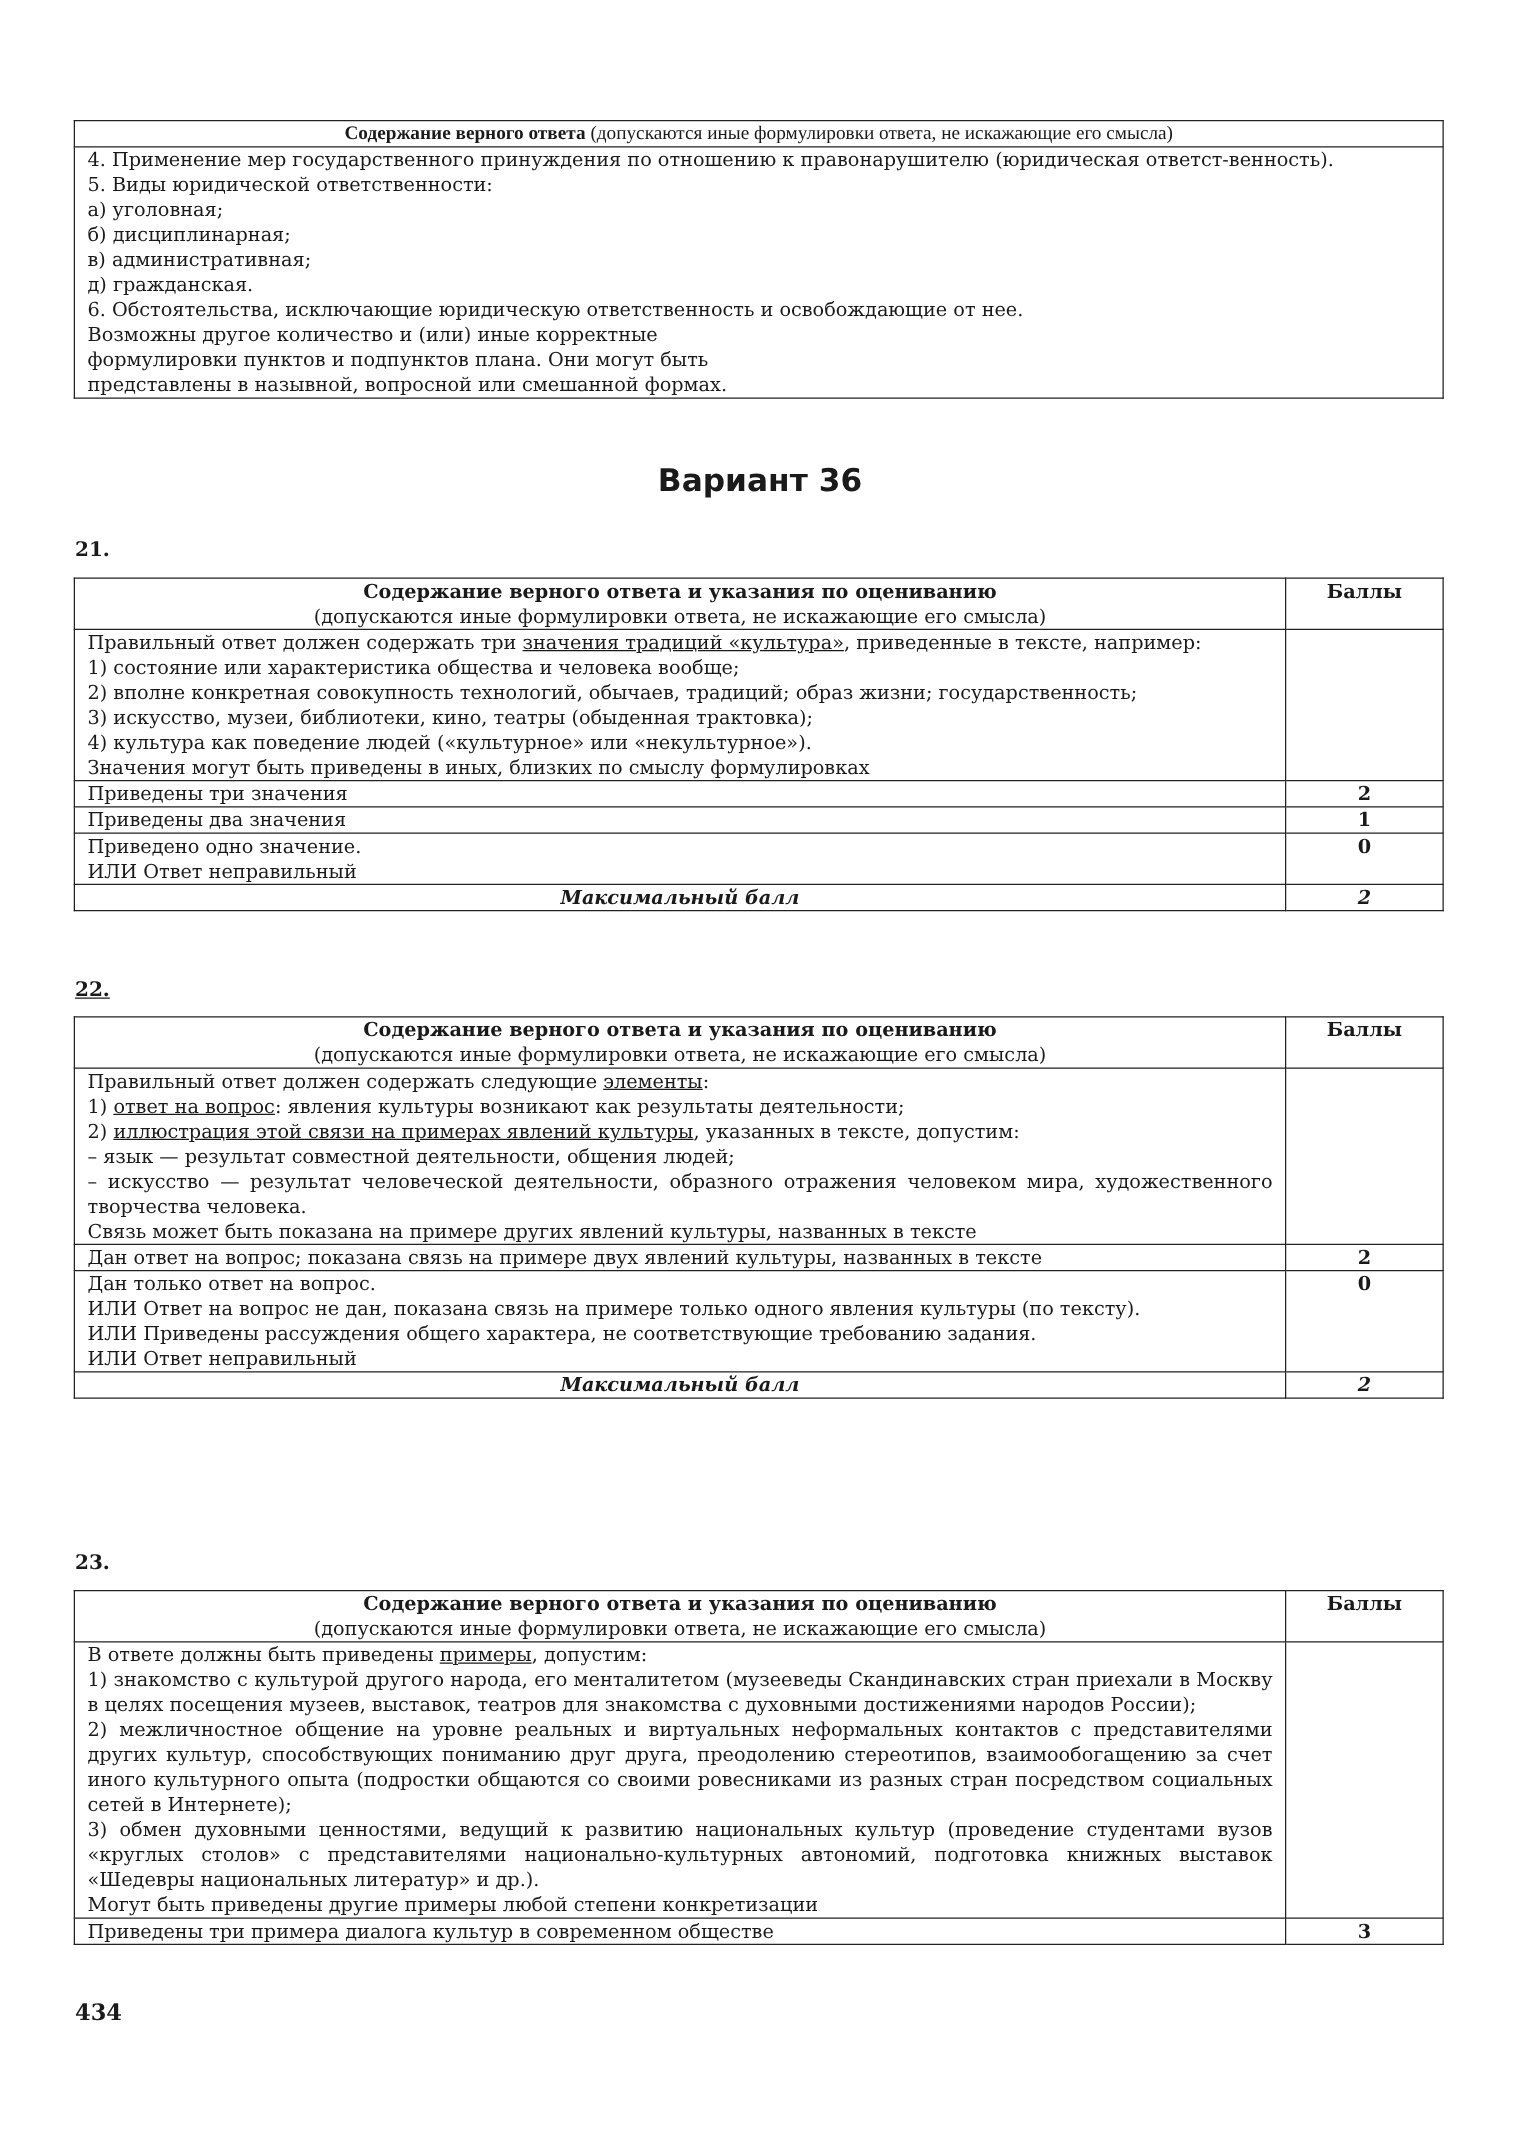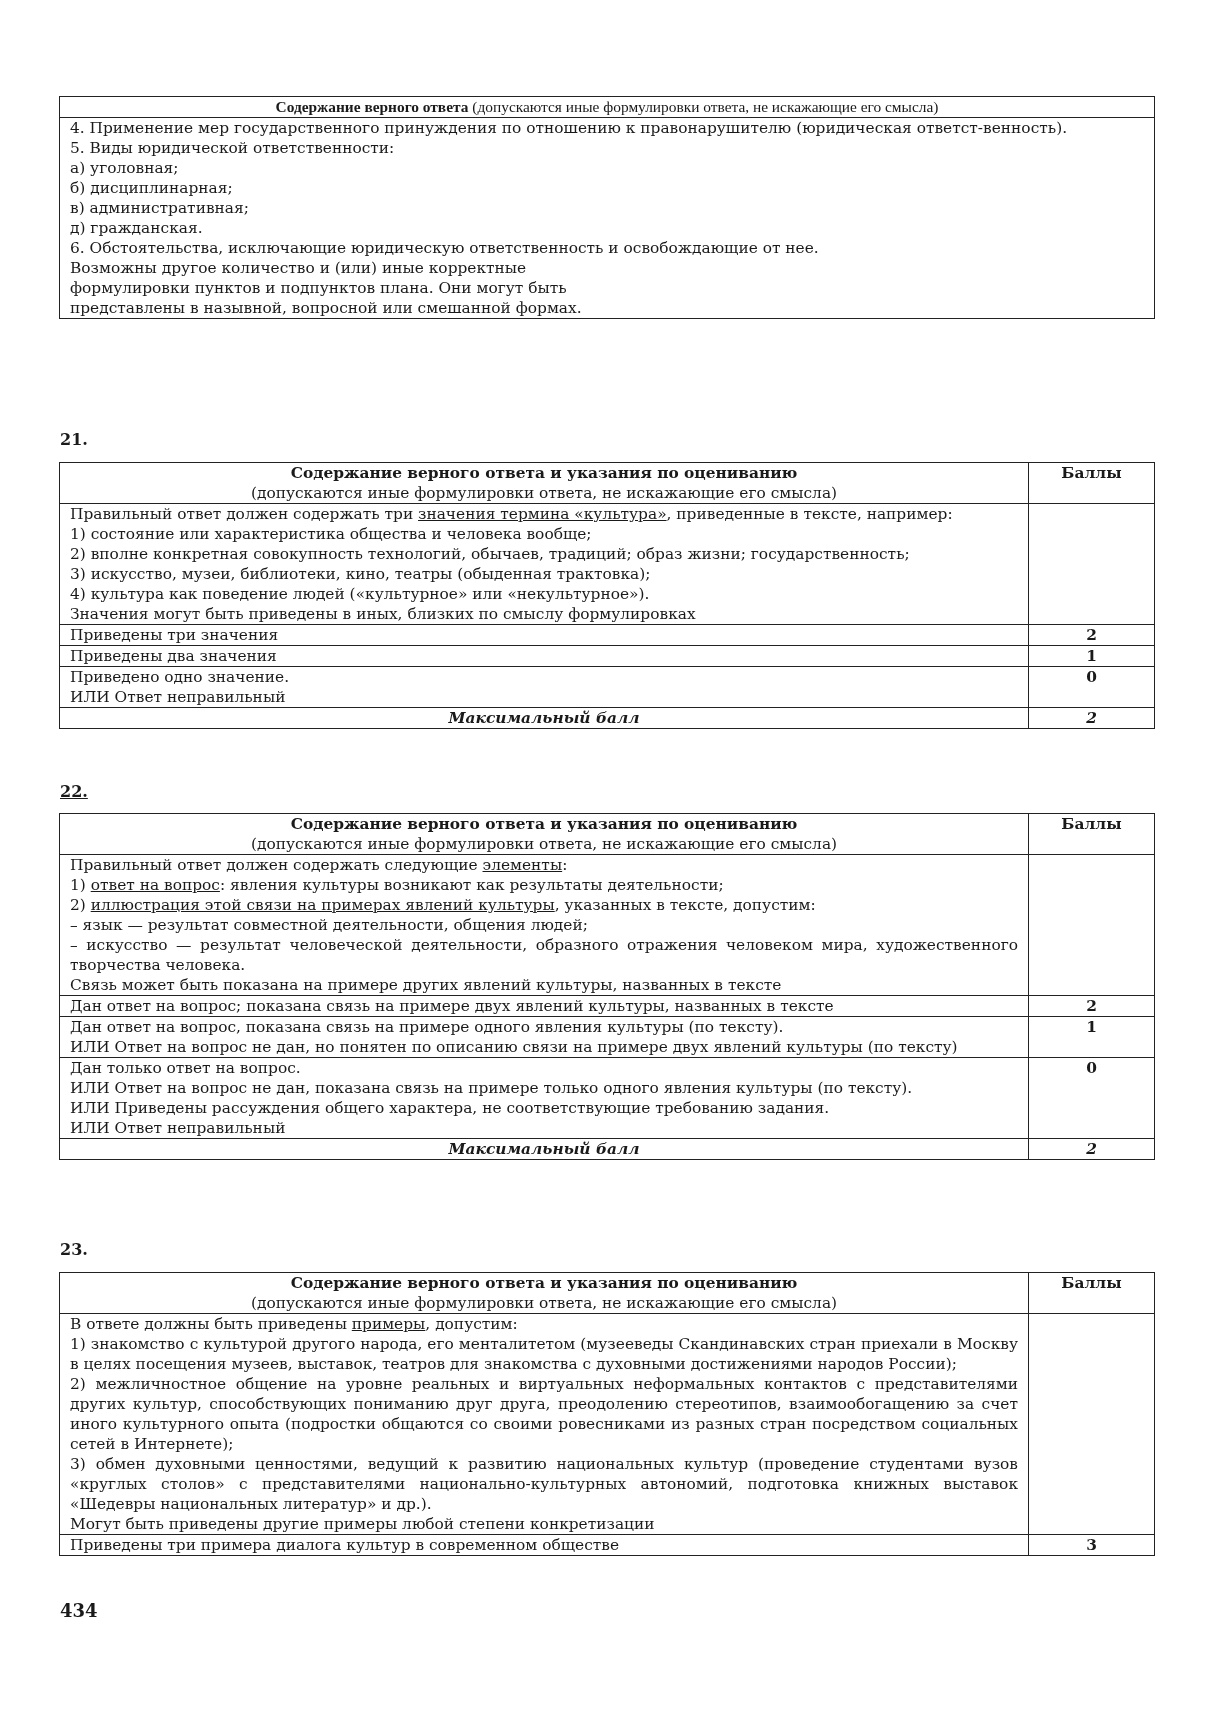--- a/index.html
+++ b/index.html
@@ -59,34 +59,35 @@
         <span class="line">д) гражданская.</span>
         <span class="line">6. Обстоятельства, исключающие юридическую ответственность и освобождающие от нее.</span>
         <span class="line">Возможны другое количество и (или) иные корректные</span>
         <span class="line">формулировки пунктов и подпунктов плана. Они могут быть</span>
         <span class="line">представлены в назывной, вопросной или смешанной формах.</span>
       </td>
     </tr>
   </tbody>
     </table>
 
+  <div class="variant-title">Вариант 36</div>
 
   <div class="qnum" style="top:430px;">21.</div>
   <table class="ans" id="t21">
     <tbody>
         <tr>
       <th>
         <span>Содержание верного ответа и указания по оцениванию</span>
         <span class="sub">(допускаются иные формулировки ответа, не искажающие его смысла)</span>
       </th>
       <th class="score" style="width:105px;">Баллы</th>
     </tr>
     <tr>
       <td class="content">
-        <span>Правильный ответ должен содержать три </span><u>значения термина «культура»</u><span>, приведенные в тексте, например:</span>
+        <span>Правильный ответ должен содержать три </span><u>значения традиций «культура»</u><span>, приведенные в тексте, например:</span>
         <span class="line">1) состояние или характеристика общества и человека вообще;</span>
         <span class="line">2) вполне конкретная совокупность технологий, обычаев, традиций; образ жизни; государственность;</span>
         <span class="line">3) искусство, музеи, библиотеки, кино, театры (обыденная трактовка);</span>
         <span class="line">4) культура как поведение людей («культурное» или «некультурное»).</span>
         <span class="line">Значения могут быть приведены в иных, близких по смыслу формулировках</span>
       </td>
       <td class="score"></td>
     </tr>
     <tr>
       <td>
@@ -136,27 +137,20 @@
       <td class="score"></td>
     </tr>
     <tr>
       <td>
             <span class="line">Дан ответ на вопрос; показана связь на примере двух явлений культуры, названных в тексте</span>
           </td>
       <td class="score">2</td>
     </tr>
     <tr>
       <td class="content">
-        <span class="line">Дан ответ на вопрос, показана связь на примере одного явления культуры (по тексту).</span>
-        <span class="line">ИЛИ Ответ на вопрос не дан, но понятен по описанию связи на примере двух явлений культуры (по тексту)</span>
-      </td>
-      <td class="score">1</td>
-    </tr>
-    <tr>
-      <td class="content">
         <span class="line">Дан только ответ на вопрос.</span>
         <span class="line">ИЛИ Ответ на вопрос не дан, показана связь на примере только одного явления культуры (по тексту).</span>
         <span class="line">ИЛИ Приведены рассуждения общего характера, не соответствующие требованию задания.</span>
         <span class="line">ИЛИ Ответ неправильный</span>
       </td>
       <td class="score">0</td>
     </tr>
     <tr>
       <td class="max-label">Максимальный балл</td>
       <td class="score max-val">2</td>

